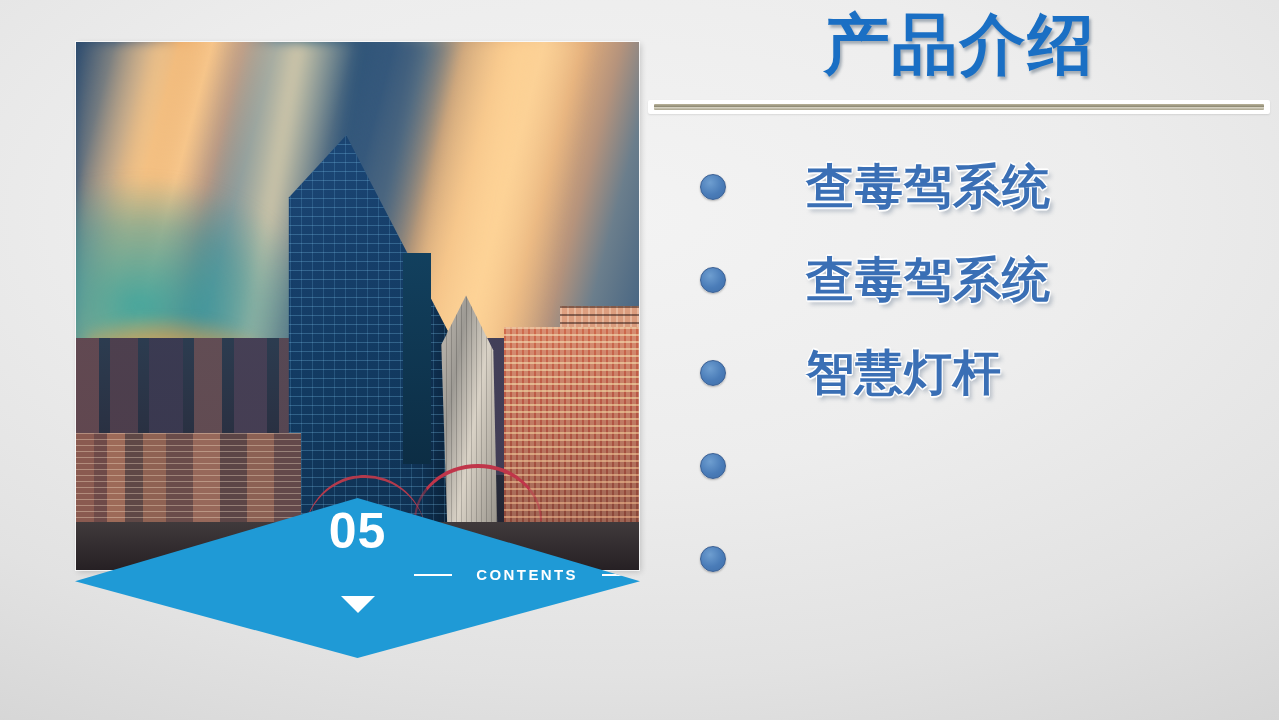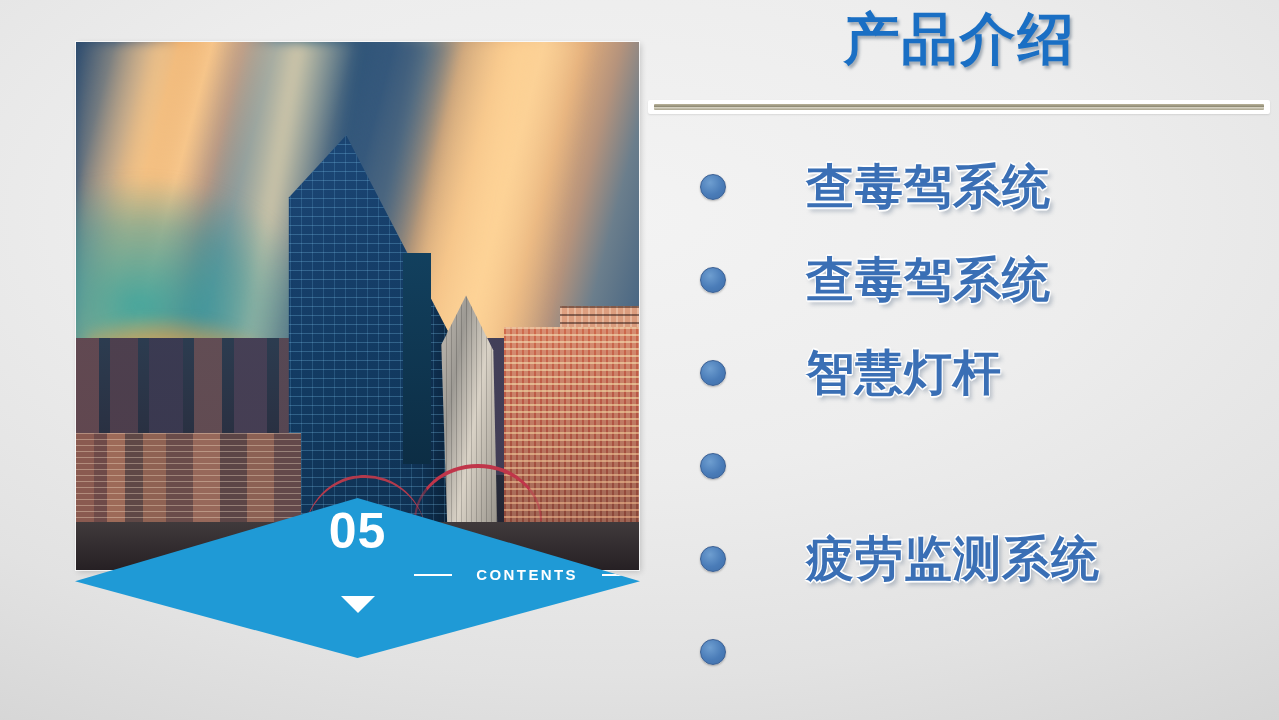--- a/index.html
+++ b/index.html
@@ -169,21 +169,21 @@
   }
   #caret{
     position:absolute;left:0;right:0;top:98px;margin:auto;
     width:0;height:0;border-left:17px solid transparent;border-right:17px solid transparent;
     border-top:17px solid #ffffff;
   }
 
   
   #title{
     position:absolute;left:640px;top:8px;width:639px;text-align:center;
-    color:#1A6FC4;font-size:56px;font-weight:bold;line-height:1.1;
+    color:#1A6FC4;font-size:66px;font-weight:bold;line-height:1.1;
     letter-spacing:2px;
     text-shadow:2px 3px 3px rgba(70,90,110,.45);
   }
   #rule{
     position:absolute;left:648px;top:100px;width:622px;height:14px;
     background:#ffffff;border-radius:2px;
     box-shadow:0 1px 2px rgba(0,0,0,.10);
     display:flex;align-items:center;
   }
   #rule::after{
@@ -269,20 +269,16 @@
     </div>
     <div class="row">
       <span class="bullet"></span>
       <span class="label blue">智慧灯杆</span>
     </div>
     <div class="row">
       <span class="bullet"></span>
     </div>
     <div class="row">
       <span class="bullet"></span>
-      <span class="label blue">疲劳监测系统</span>
-    </div>
-    <div class="row">
-      <span class="bullet"></span>
     </div>
   </div>
 
 </div>
 
 </body></html>

